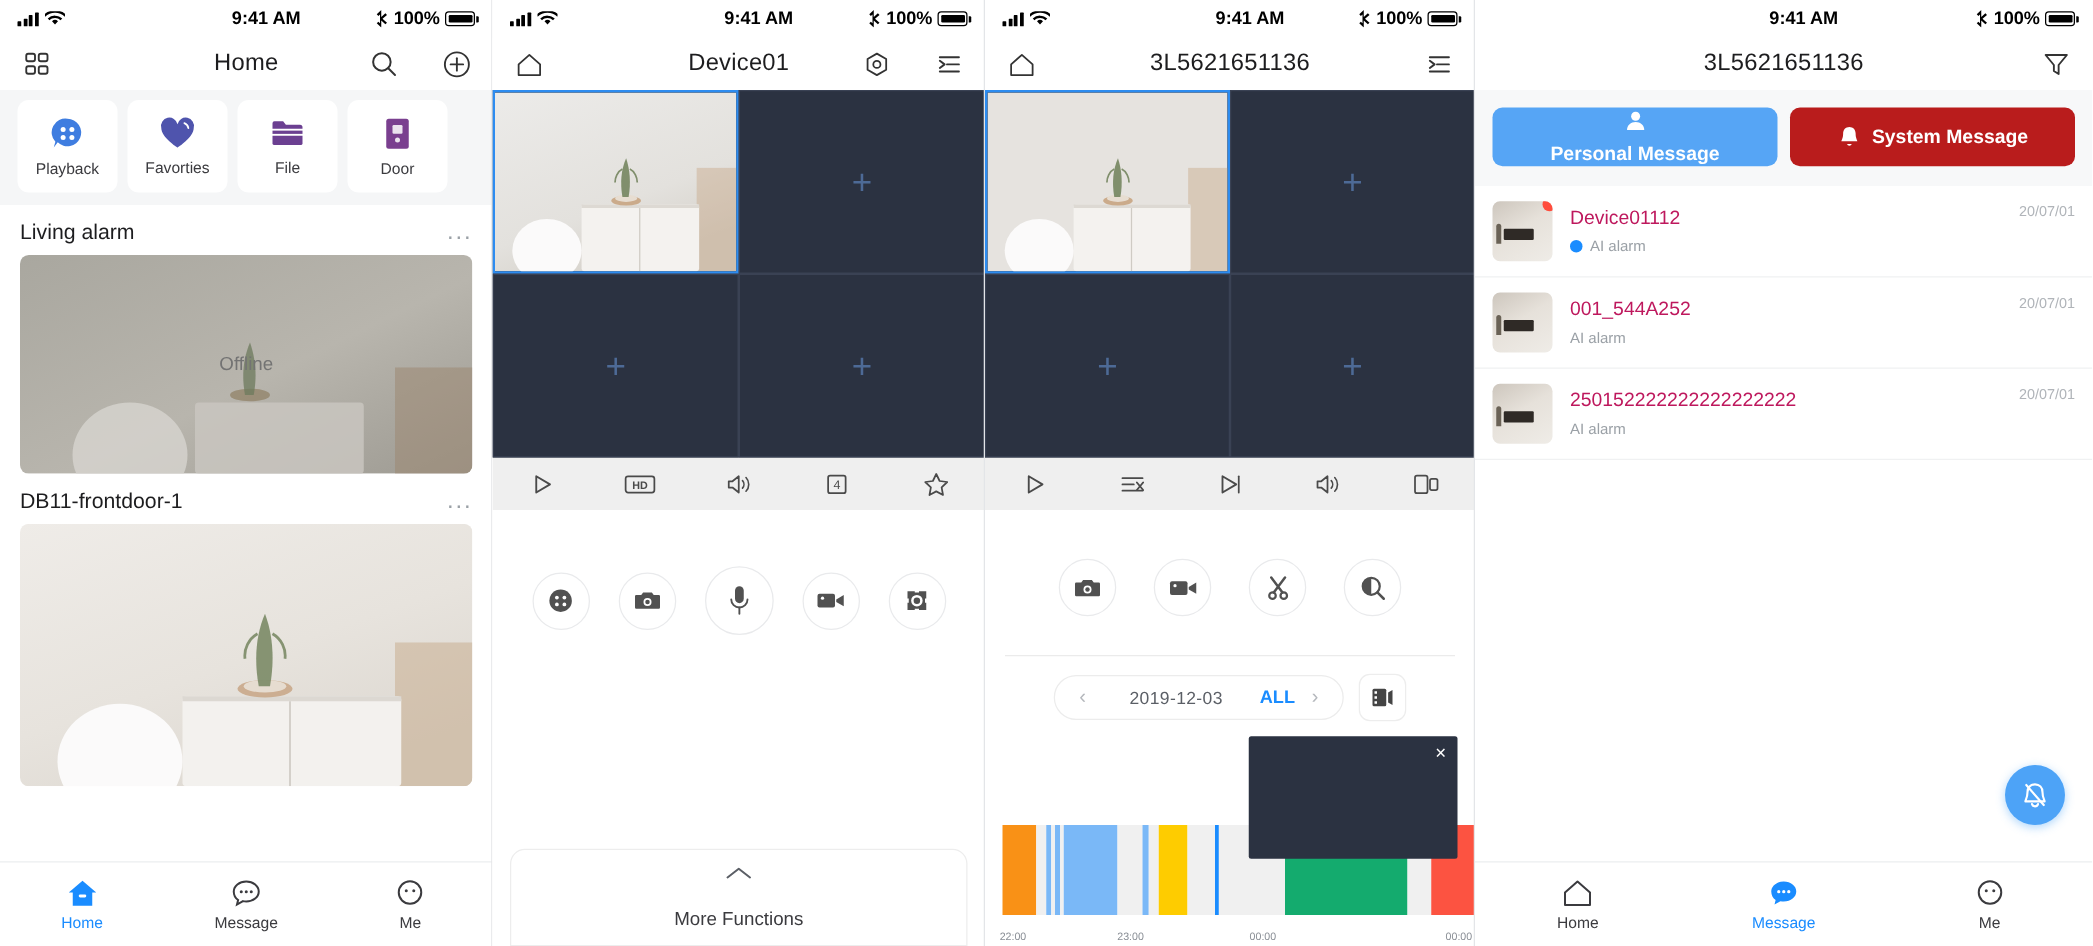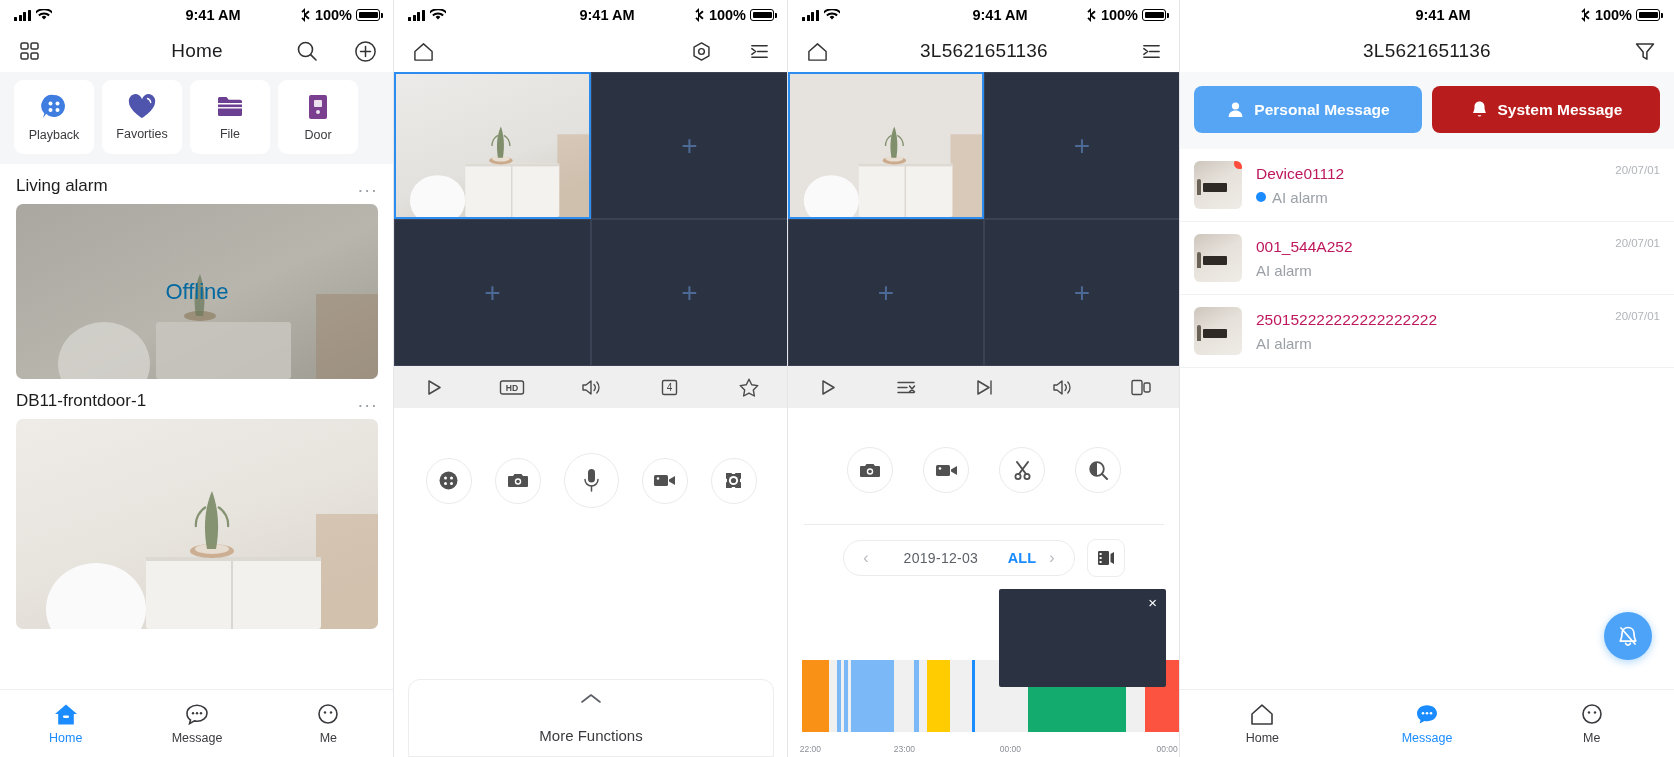--- a/index.html
+++ b/index.html
@@ -44,21 +44,21 @@
   .quick { display:flex; gap: 8px; padding: 0 14px; }
   .qcard { background:#fff; border-radius:9px; width:80px; height:74px;
            display:flex; flex-direction:column; align-items:center; justify-content:center; gap:7px; flex-shrink:0;}
   .qlabel { font-size: 12.5px; color:#3b3b3f; }
   .sect-head { display:flex; align-items:center; justify-content:space-between; padding: 12px 16px 8px 16px; }
   .sect-title { font-size: 17px; color:#1d1d1f; }
   .dots { color:#9aa0a6; font-size: 19px; letter-spacing:1.5px; line-height: 10px; }
   .cam-card { margin: 0 16px; height:175px; border-radius:7px; overflow:hidden; position:relative; }
   .cam-card.c2 { height: 210px; }
   .offline-lbl { position:absolute; inset:0; display:flex; align-items:center; justify-content:center;
-                 color:#0369a1; font-size:22px; }
+                 color:#737373; font-size:15px; }
   .tabbar { position:absolute; left:0; right:0; bottom:0; height:68px; background:#fff;
             display:flex; align-items:center; border-top:1px solid #eceef0; }
   .tab { flex:1; display:flex; flex-direction:column; align-items:center; gap:5px; }
   .tab span { font-size:12.5px; color:#3b3b3f; }
   .tab.active span { color:#1a8cff; }
 
   
   .grid { display:grid; grid-template-columns: 1fr 1fr; grid-template-rows: 147px 147px;
           background:#fff; }
   .cell { background:#2b3241; position:relative; display:flex; align-items:center; justify-content:center;
@@ -93,31 +93,31 @@
   .tl-ticks { position:absolute; left:0; right:0; bottom:25px; height:18px; }
   .tl-tick { position:absolute; font-size:8.5px; color:#8a8f96; top:30px;}
   .popup { position:absolute; right:14px; bottom:70px; width:167px; height:98px;
            background:#2b3241; border-radius:2px; }
   .popup-x { position:absolute; right:9px; top:6px; color:#fff; font-size:15px; line-height:1; }
 
   
   .msgtabs { display:flex; gap:10px; padding: 14px 14px 16px 14px; background:#f7f8f9; }
   .msgtab { flex:1; height:47px; border-radius:8px; background:#b91c1c; color:#fff;
             display:flex; align-items:center; justify-content:center; gap:9px; font-size:15.5px; font-weight:bold; }
-  .msgtab.sel { background:#56a5f5; }
+  .msgtab.sel { background:#56a5f5;flex-direction:column; }
   .msglist { background:#fff; }
   .msgrow { display:flex; align-items:center; padding: 12px 14px; border-bottom:1px solid #f0f1f2; position:relative;}
   .thumb { width:48px; height:48px; border-radius:6px; overflow:hidden; position:relative; flex-shrink:0;
            background:linear-gradient(150deg,#cdc6bd 0%,#e6e1da 45%,#efece7 100%); }
   .thumb .bar { position:absolute; left:9px; top:22px; width:24px; height:9px; background:#2f2a26; border-radius:1px;}
   .thumb .plant { position:absolute; left:3px; top:18px; width:4px; height:16px; background:#6a6256; border-radius:2px 2px 0 0;}
   .dotred { position:absolute; right:-3px; top:-3px; width:11px; height:11px; border-radius:50%; background:#ff4d3d; }
   .msgbody { flex:1; padding-left:14px; }
   .msgtitle { font-size:15.5px; color:#be185d; }
-  .msgsub { font-size:15px; color:#9aa0a6; margin-top:6px; display:flex; align-items:center; gap:6px;}
+  .msgsub { font-size:12px; color:#9aa0a6; margin-top:6px; display:flex; align-items:center; gap:6px;}
   .bluedot { width:10px; height:10px; border-radius:50%; background:#1a8cff; display:inline-block; }
   .msgtime { font-size:11.5px; color:#b0b4b9; align-self:flex-start; margin-top:3px;}
   .fab { position:absolute; right:22px; bottom:97px; width:48px; height:48px; border-radius:50%;
          background:#4da3f7; display:flex; align-items:center; justify-content:center;
          box-shadow: 0 2px 8px rgba(77,163,247,.45); }
   .divider { position:absolute; top:0; bottom:0; width:1px; background:#e3e5e8; }
 </style>
 </head>
 <body>
 
@@ -314,20 +314,21 @@
           </span>
       </div>
     </div>
 
     <div class="navbar">
       <div class="nav-ico">
         <svg width="21" height="21" viewBox="0 0 22 22">
             <path d="M11 3 20 11v9H2v-9z" fill="none" stroke="#333" stroke-width="1.5" stroke-linejoin="round"></path>
           </svg>
       </div>
+      <div class="nav-title">Device01</div>
       <div class="nav-spacer"></div>
       <div class="nav-ico">
         <svg width="21" height="21" viewBox="0 0 22 22">
             <path d="M11 2l7.8 4.5v9L11 20l-7.8-4.5v-9z" fill="none" stroke="#333" stroke-width="1.5" stroke-linejoin="round"></path>
             <circle cx="11" cy="11" r="3" fill="none" stroke="#333" stroke-width="1.5"></circle>
           </svg>
       </div>
       <div class="nav-ico" style="margin-left:32px">
         <svg width="21" height="21" viewBox="0 0 22 22">
             <line x1="3" y1="5" x2="19" y2="5" stroke="#333" stroke-width="1.6" stroke-linecap="round"></line>

